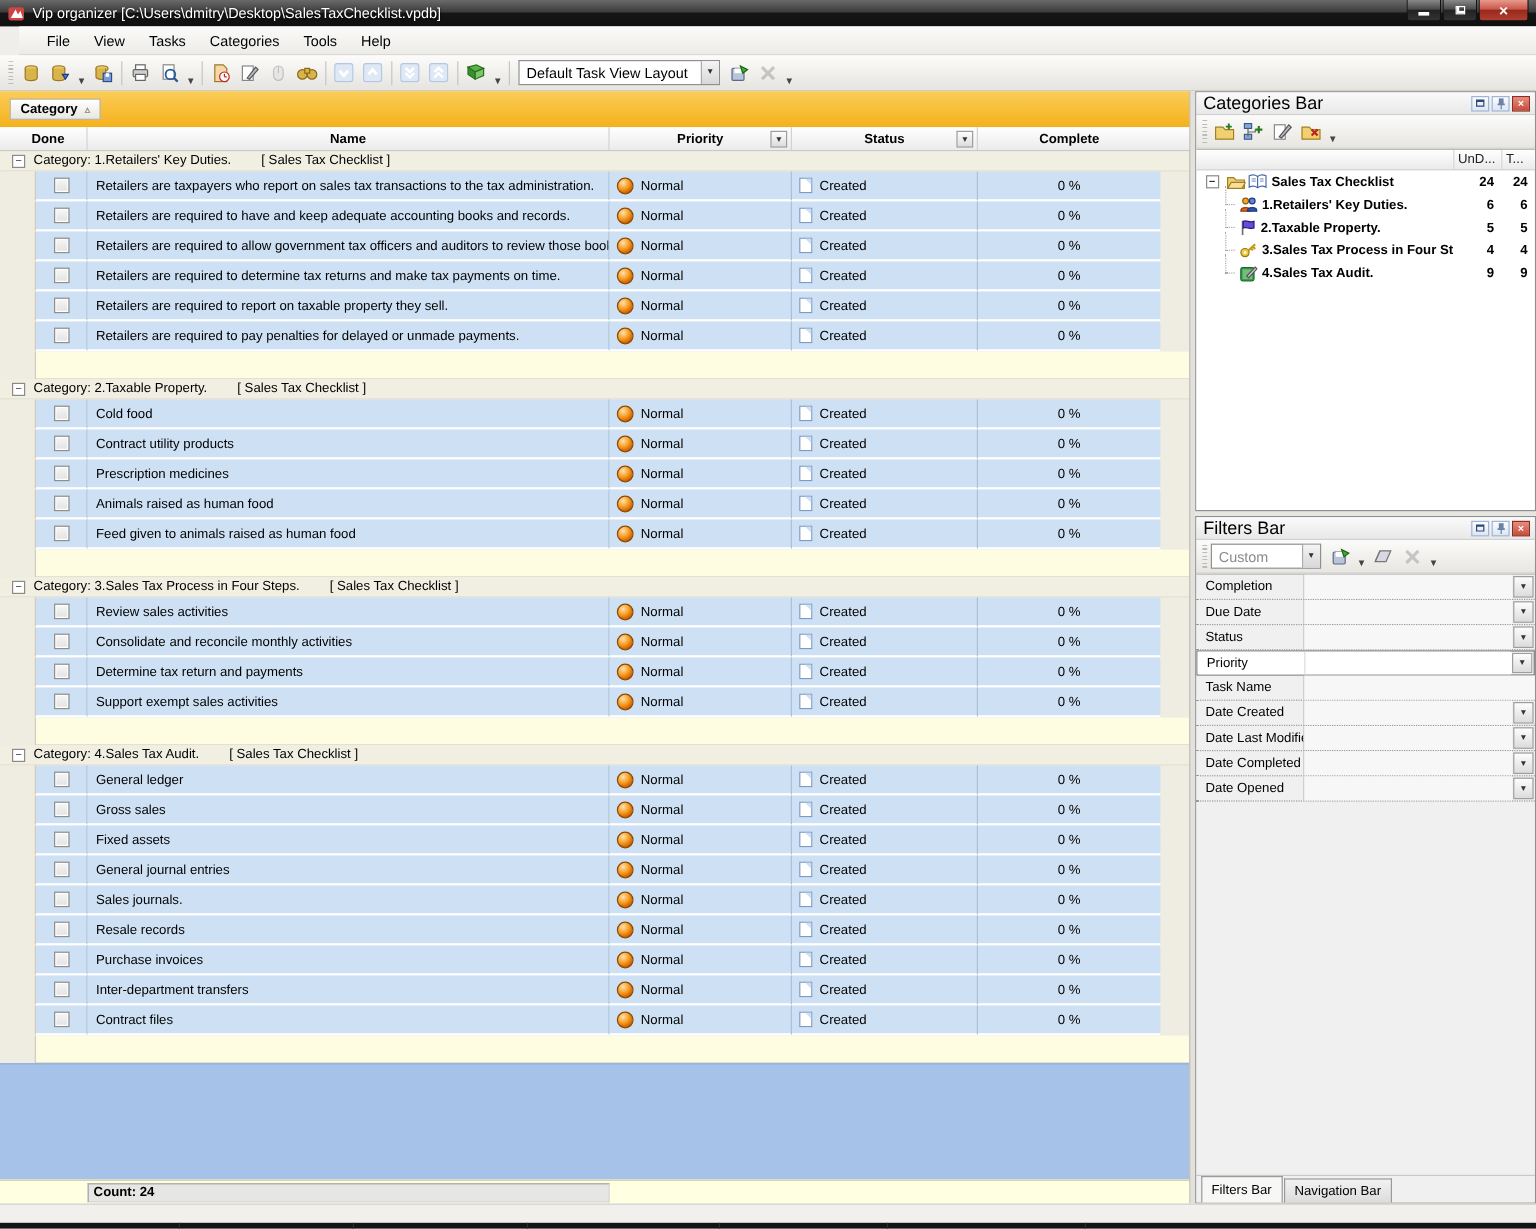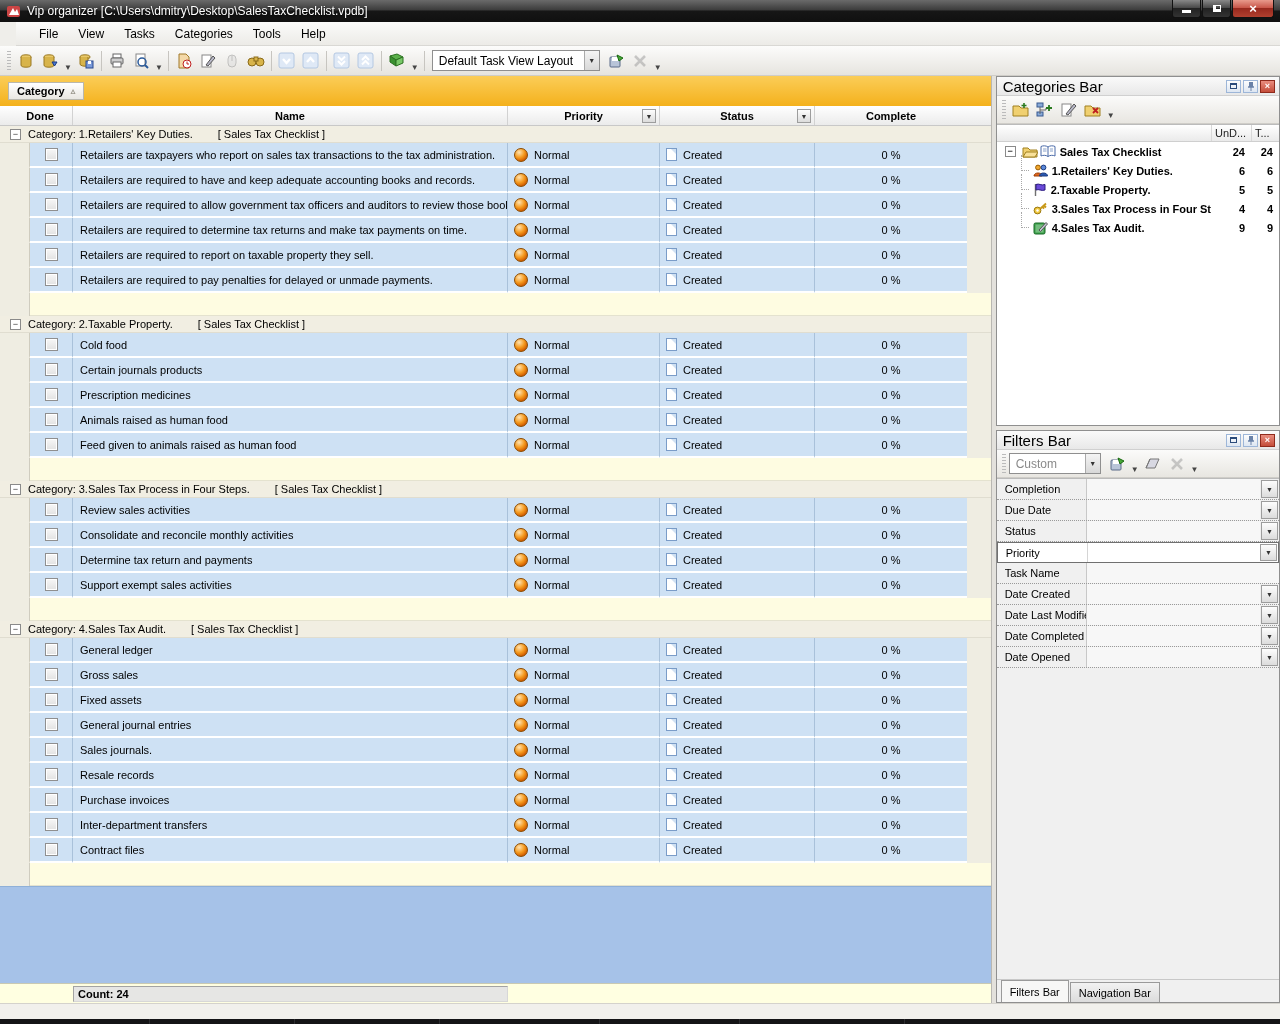--- a/index.html
+++ b/index.html
@@ -467,21 +467,21 @@
       <span class="slabel">Created</span>
     </span>
     <span class="cell complete">0 %</span>
   </div>
 
   <div class="task-row">
     <span class="cell indent"></span>
     <span class="cell done">
                   <span class="checkbox"></span>
                 </span>
-    <span class="cell name">Certain journals products</span>
+    <span class="cell name">Contract utility products</span>
     <span class="cell priority">
       <span class="prio-ball"></span>
       <span class="plabel">Normal</span>
     </span>
     <span class="cell status">
       <span class="page-ico"></span>
       <span class="slabel">Created</span>
     </span>
     <span class="cell complete">0 %</span>
   </div>

